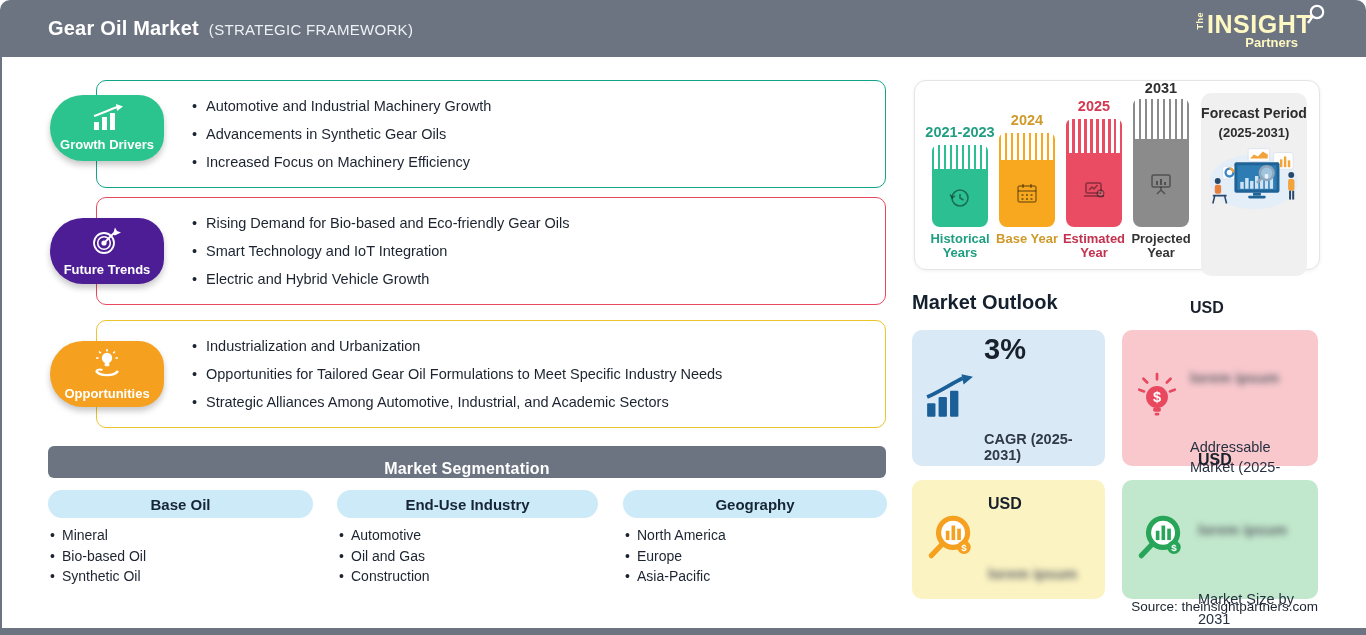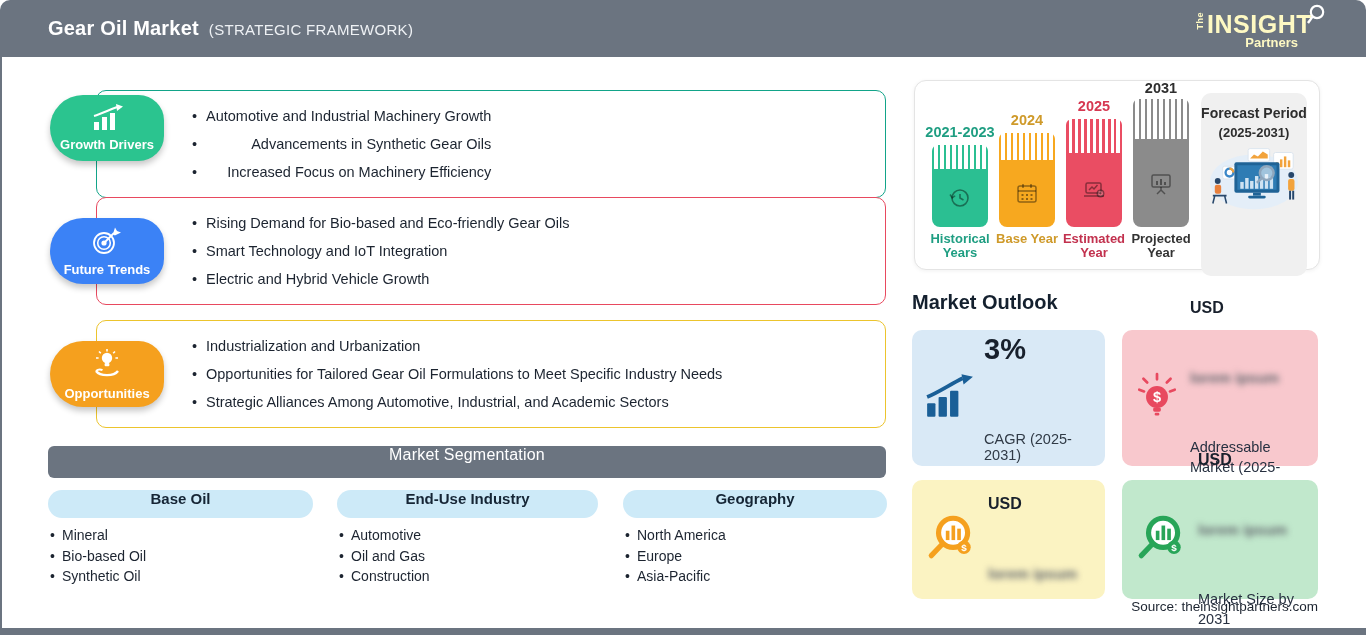--- a/index.html
+++ b/index.html
@@ -15,40 +15,40 @@
   .logo{position:relative;color:#fef9c3;display:flex;align-items:flex-start;height:40px;}
   .logo-the{writing-mode:vertical-rl;transform:rotate(180deg);font-size:9px;font-weight:bold;
     letter-spacing:.5px;margin:3px 2px 0 0;}
   .logo-insight{font-size:25px;font-weight:bold;letter-spacing:.5px;line-height:1;margin-top:3px;}
   .logo-partners{position:absolute;right:14px;top:26px;font-size:13px;font-weight:bold;}
   .logo-ring{position:absolute;right:-14px;top:-5px;}
 
   
   .section-box{position:absolute;left:96px;width:790px;height:108px;border-radius:10px;background:#fff;
     display:flex;align-items:center;box-sizing:border-box;padding-left:95px;}
-  #box-growth{top:90px;border:1.6px solid #12a489;text-align:right;}
+  #box-growth{top:80px;border:1.6px solid #12a489;}
   #box-trends{top:197px;border:1.6px solid #e8495f;}
   #box-opps{top:320px;border:1.6px solid #ecc42d;}
   .section-list{list-style:none;margin:0;padding:0;}
   .section-list li{font-size:14.5px;color:#1c2430;line-height:28px;position:relative;padding-left:14px;}
   .section-list li::before{content:"•";position:absolute;left:0;}
 
   .badge{position:absolute;left:50px;width:114px;height:66px;border-radius:34px 26px 26px 34px;
     display:flex;flex-direction:column;align-items:center;justify-content:center;gap:2px;color:#fff;
     box-shadow:0 4px 6px rgba(0,0,0,.22);}
   #badge-growth{top:95px;background:#2bc48f;}
-  #badge-trends{top:218px;background:#3b82f6;}
+  #badge-trends{top:218px;background:#4c1d95;}
   #badge-opps{top:341px;background:#f5a01e;}
   .badge-label{font-size:13px;font-weight:bold;}
 
   
   .seg-bar{position:absolute;left:48px;top:446px;width:838px;height:32px;background:#6b7480;border-radius:6px;
-    color:#fff;font-weight:normal;font-size:16px;display:flex;align-items:flex-start;justify-content:center;letter-spacing:.2px;}
+    color:#fff;font-weight:bold;font-size:16px;display:flex;align-items:flex-end;justify-content:center;letter-spacing:.2px;}
   .col-header{position:absolute;top:490px;height:28px;background:#cdeaf8;border-radius:14px;display:flex;
-    align-items:flex-start;justify-content:center;font-weight:bold;font-size:15px;color:#152535;}
+    align-items:center;justify-content:center;font-weight:bold;font-size:15px;color:#152535;}
   #col-base{left:48px;width:265px;}
   #col-enduse{left:337px;width:261px;}
   #col-geo{left:623px;width:264px;}
   .col-list{position:absolute;top:525px;list-style:none;margin:0;padding:0;}
   .col-list li{font-size:14px;color:#1c2430;line-height:20.5px;position:relative;padding-left:12px;}
   .col-list li::before{content:"•";position:absolute;left:0;}
   #list-base{left:50px;} #list-enduse{left:339px;} #list-geo{left:625px;}
 
   
   .timeline{position:absolute;left:914px;top:80px;width:404px;height:188px;background:#fff;
@@ -81,21 +81,21 @@
   
   .outlook-title{position:absolute;left:912px;top:291px;font-size:20px;font-weight:bold;color:#14202e;}
   .card{position:absolute;border-radius:10px;display:flex;align-items:center;box-sizing:border-box;
     padding:0 10px 0 12px;gap:10px;}
   #card-cagr{left:912px;top:330px;width:193px;height:136px;background:#d9e9f6;}
   #card-addr{left:1122px;top:330px;width:196px;height:136px;background:#f8c8cd;}
   #card-size24{left:912px;top:480px;width:193px;height:119px;background:#fbf3c2;}
   #card-size31{left:1122px;top:480px;width:196px;height:119px;background:#c1e8cc;}
   .card-text{display:flex;flex-direction:column;gap:48px;}
   .cagr-value{font-size:29px;font-weight:bold;color:#18202c;line-height:30px;}
-  .cagr-label{font-size:14.5px;color:#303a46;margin-top:19px;}
+  .cagr-label{font-size:14.5px;color:#303a46;margin-top:19px;font-weight:bold;}
   .card-currency{font-weight:bold;font-size:16px;color:#18202c;}
   .card-blur{font-weight:bold;font-size:15px;color:#62666d;filter:blur(3.2px);margin:4px 0 3px 0;white-space:nowrap;}
   .card-label{font-size:14.5px;color:#273040;line-height:20px;}
 
   .source{position:absolute;right:48px;top:599px;font-size:13.5px;color:#1c2430;}
   .footer-bar{position:absolute;left:0;bottom:0;width:100%;height:7px;background:#6b7480;}
   .edge-line{position:absolute;left:0;top:57px;bottom:0;width:2px;background:#6b7480;}
 </style>
 </head>
 <body>

